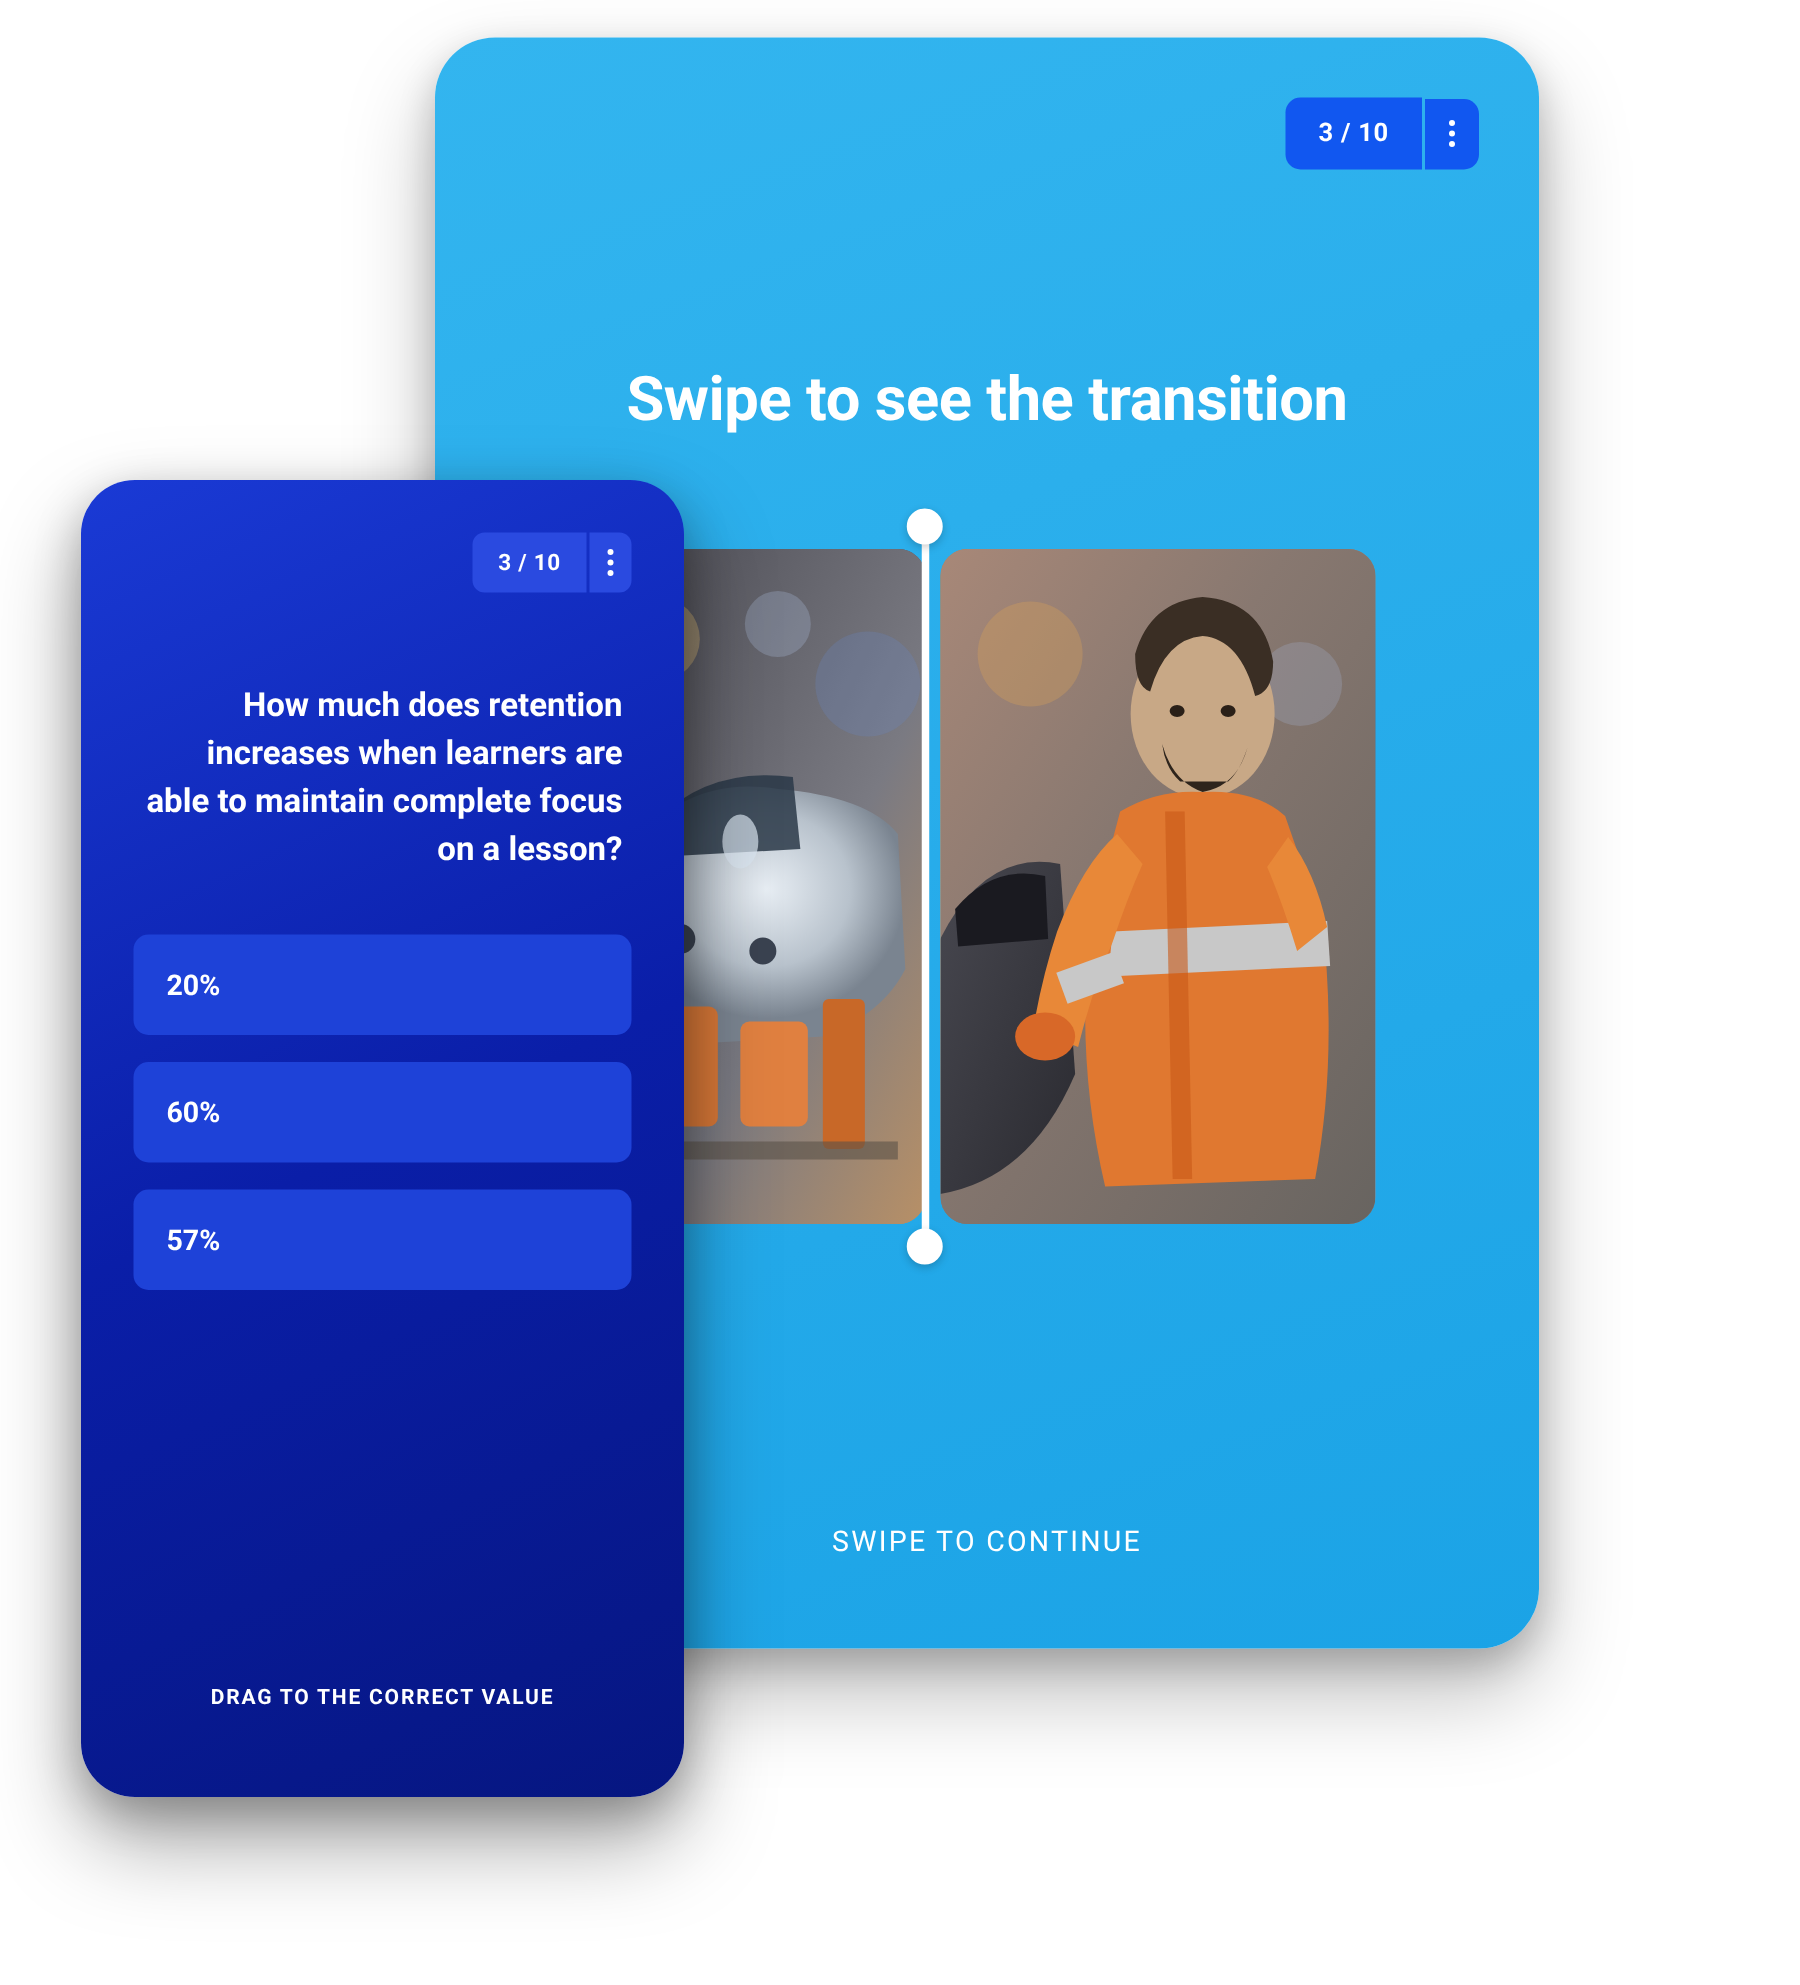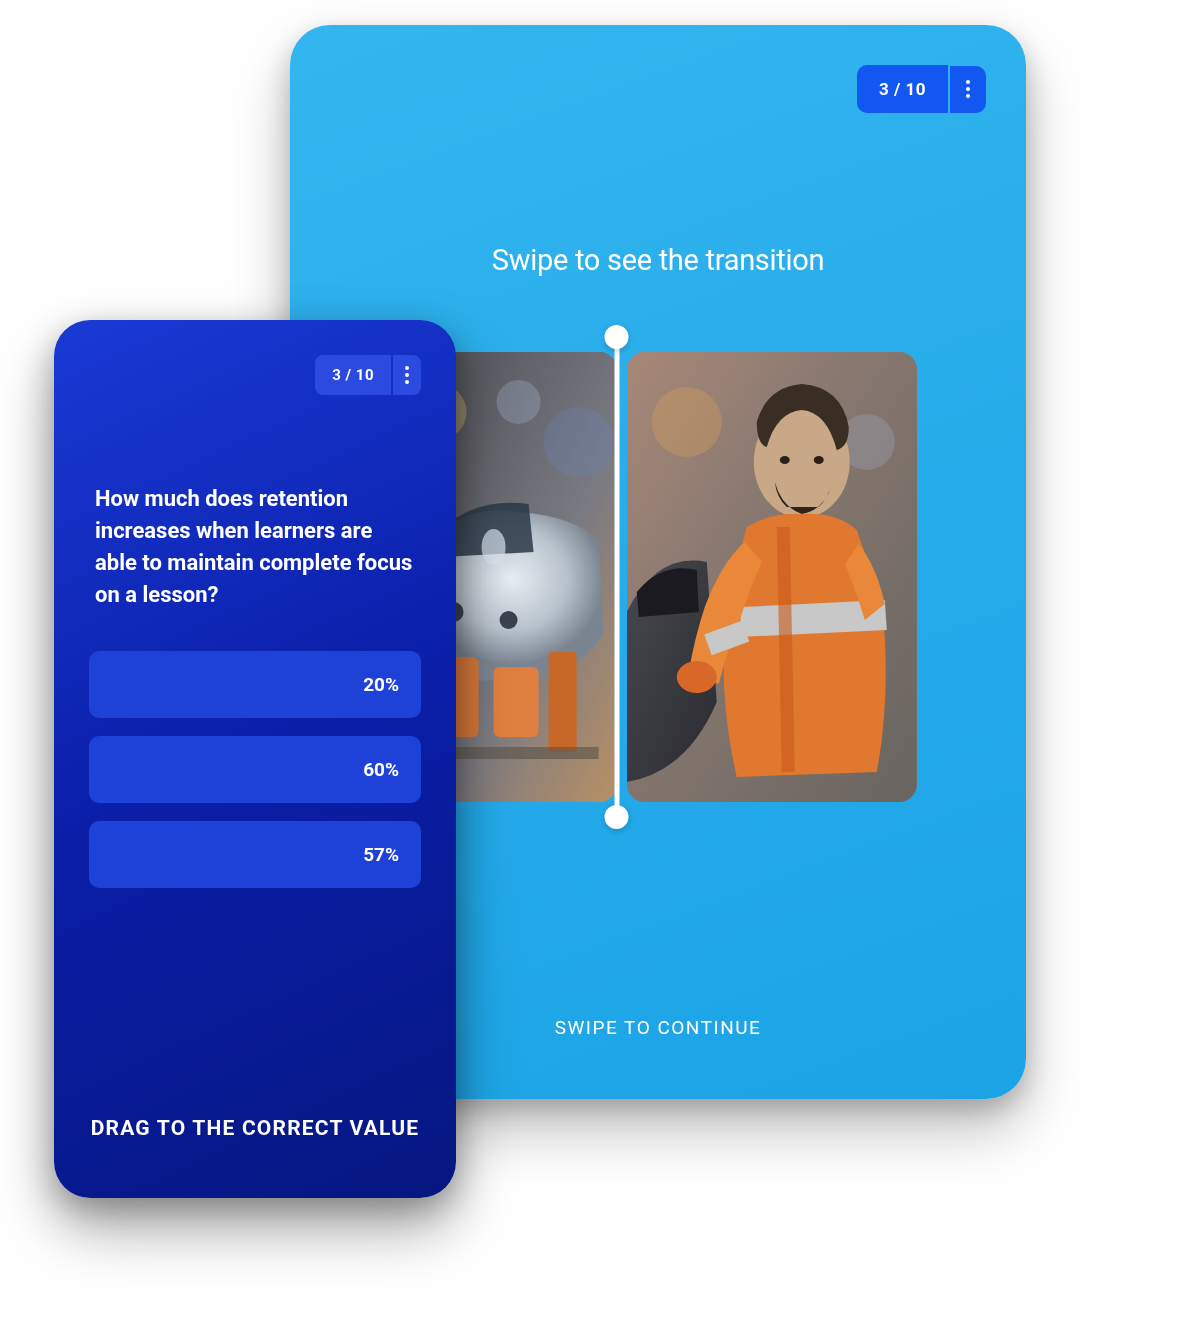--- a/index.html
+++ b/index.html
@@ -47,22 +47,22 @@
       padding: 14px 16px;
       border-radius: 0 10px 10px 0;
       display: flex;
       align-items: center;
       justify-content: center;
       cursor: pointer;
       height: 47px;
     }
     .tablet-title {
       color: white;
-      font-size: 29px;
-      font-weight: 400;
+      font-size: 41px;
+      font-weight: 700;
       text-align: center;
       margin-top: 130px;
       letter-spacing: -0.3px;
     }
     .image-compare {
       margin: 75px auto 0;
       width: 517px;
       height: 450px;
       position: relative;
       border-radius: 18px;
@@ -153,45 +153,45 @@
       display: flex;
       align-items: center;
       justify-content: center;
       cursor: pointer;
       height: 40px;
     }
     .phone-question {
       color: white;
       font-size: 22px;
       font-weight: 700;
-      text-align: left;
-      margin-top: 88px;
+      text-align: right;
+      margin-top: 60px;
       line-height: 1.45;
       padding: 0 6px;
     }
     .options {
       margin-top: 40px;
       display: flex;
       flex-direction: column;
       gap: 18px;
     }
     .option-btn {
       background: #1e42d8;
       color: white;
       font-size: 19px;
       font-weight: 700;
-      text-align: right;
+      text-align: left;
       padding: 22px;
       border-radius: 10px;
       cursor: pointer;
       border: none;
     }
     .drag-hint {
       color: white;
-      font-size: 21px;
+      font-size: 14px;
       font-weight: 700;
       text-align: center;
       letter-spacing: 1.2px;
       position: absolute;
       bottom: 58px;
       left: 0;
       right: 0;
       margin-top: 44px;
     }
     .kebab-dots {

